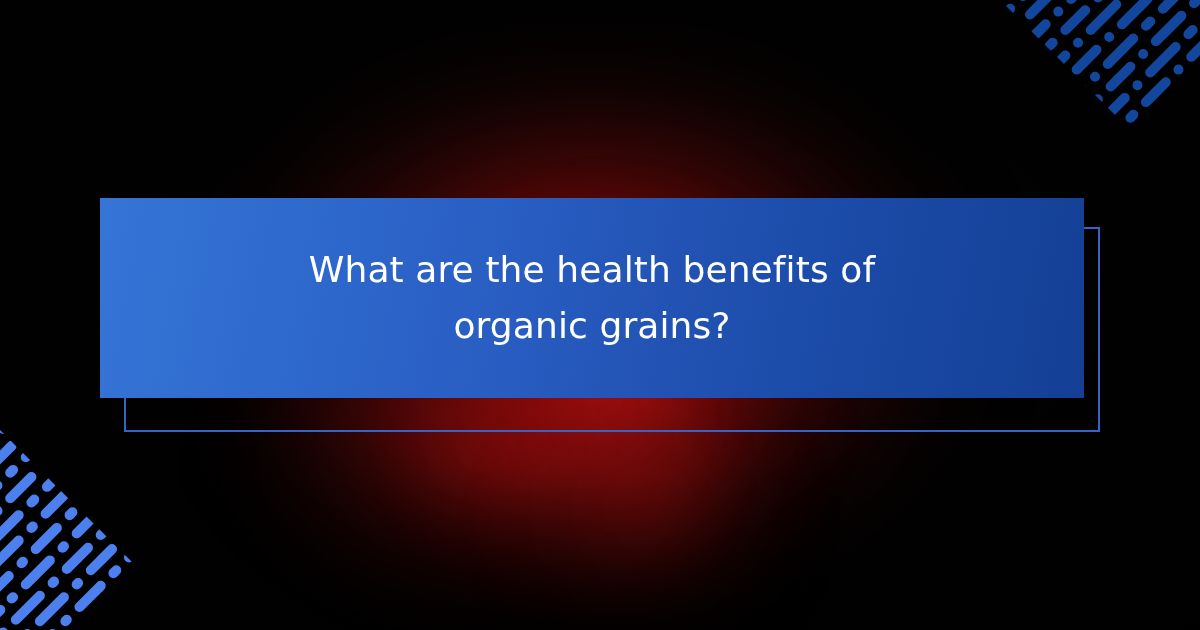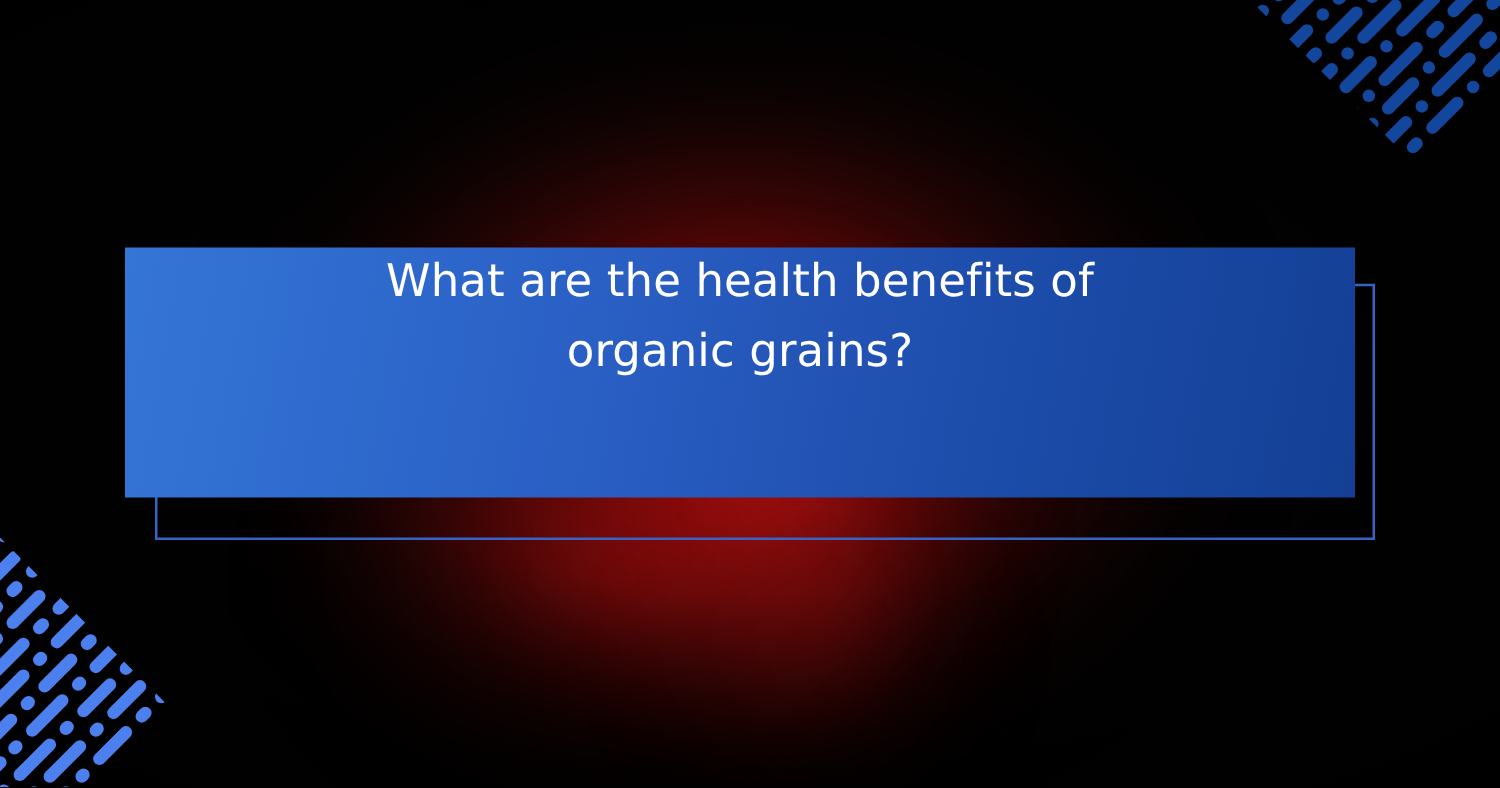--- a/index.html
+++ b/index.html
@@ -126,20 +126,21 @@
     width: 984px;
     height: 200px;
     background: linear-gradient(100deg,
                 #3575d6 0%,
                 #2f6bce 18%,
                 #2a5fc4 38%,
                 #2253b4 58%,
                 #1a4aa6 76%,
                 #143f95 100%);
     display: flex;
+    align-items: center;
     justify-content: center;
     box-sizing: border-box;
     padding: 0 70px;
   }
   .question-text {
     color: #ffffff;
     font-size: 36px;
     line-height: 1.55;
     font-weight: 400;
     text-align: center;

